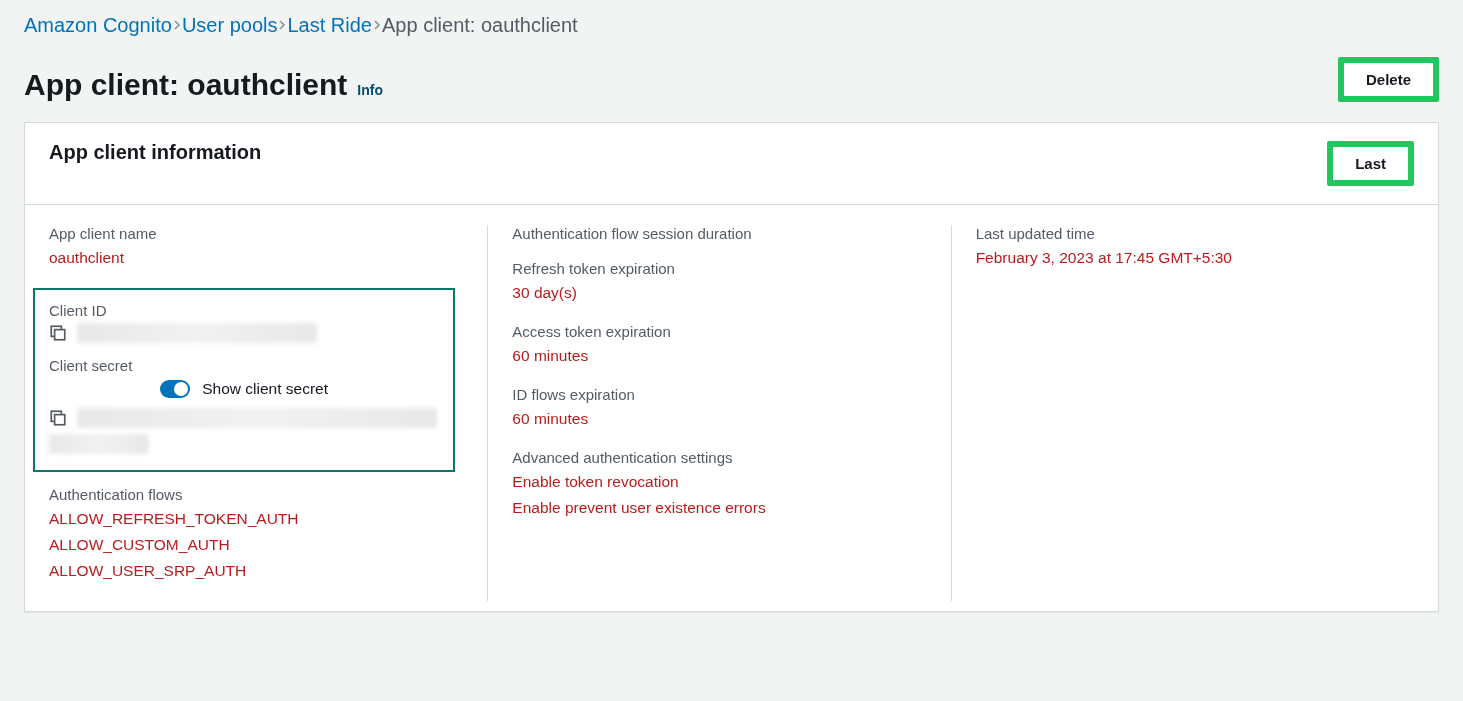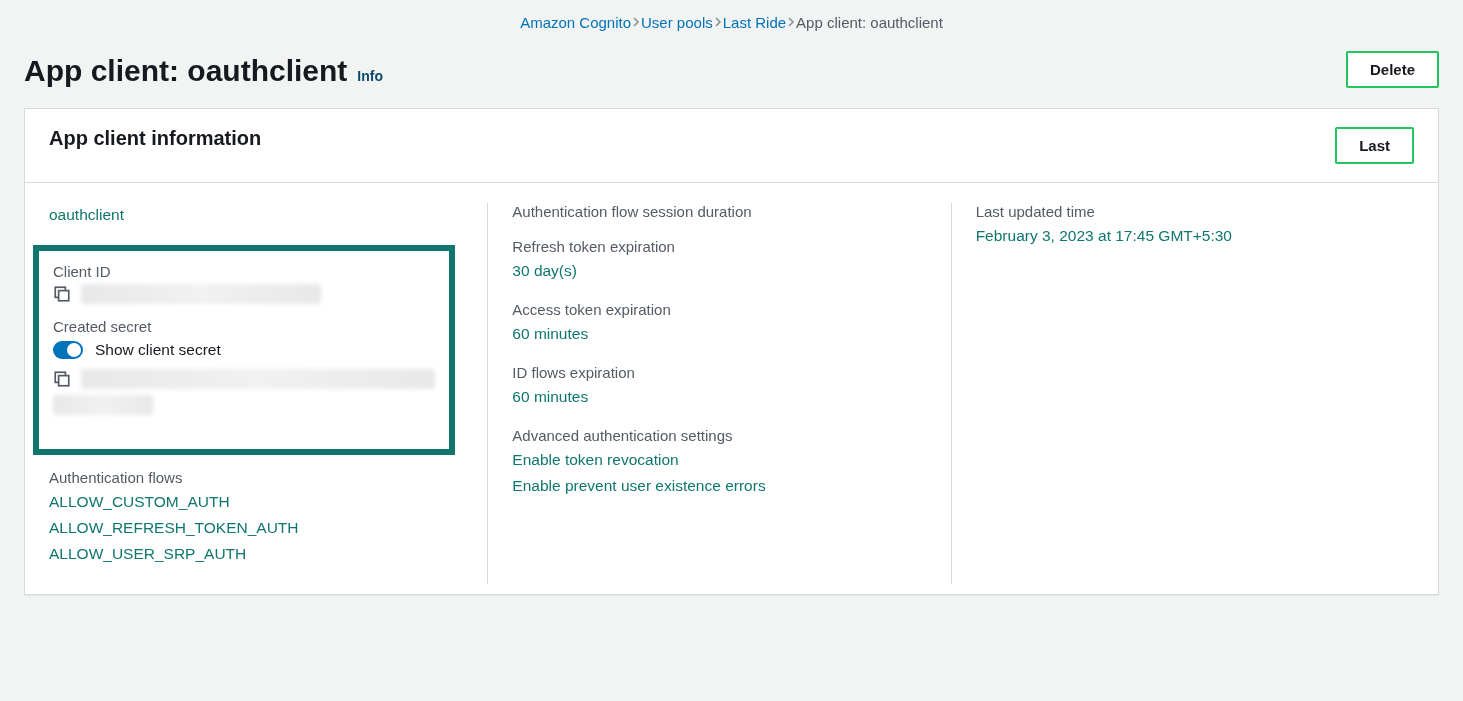--- a/index.html
+++ b/index.html
@@ -7,26 +7,25 @@
     font-family: "Amazon Ember", "Helvetica Neue", Arial, sans-serif;
     background: #f2f3f3;
     color: #16191f;
     padding: 8px 0 20px 0;
   }
   .container {
     padding: 0 24px;
   }
   
   .breadcrumb {
-    font-size: 15px;
+    font-size: 20px;
     padding: 6px 0 16px 0;
     display: flex;
     align-items: center;
     flex-wrap: wrap;
-    justify-content: center;
   }
   .breadcrumb a { color: #0073bb; text-decoration: none; }
   .breadcrumb .sep { color: #879596; font-size: 13px; }
   .breadcrumb .current { color: #545b64; }
 
   
   .page-header {
     display: flex;
     align-items: flex-end;
     justify-content: space-between;
@@ -41,21 +40,21 @@
     gap: 10px;
   }
   .info-link {
     font-size: 14px;
     font-weight: 700;
     color: #0c4a6e;
     text-decoration: none;
   }
   .btn {
     background: #fff;
-    border: 2px solid #22c55e;
+    border: 6px solid #22c55e;
     border-radius: 2px;
     padding: 8px 22px;
     font-size: 15px;
     font-weight: 700;
     color: #16191f;
     cursor: pointer;
   }
 
   
   .panel {
@@ -87,28 +86,28 @@
     padding-left: 24px;
   }
   .field { margin-bottom: 18px; }
   .field-label {
     font-size: 15px;
     color: #545b64;
     margin-bottom: 4px;
   }
   .field-value {
     font-size: 15.5px;
-    color: #0f766e;
+    color: #b91c1c;
     line-height: 1.55;
   }
   .flows .field-value div { margin-bottom: 2px; }
 
   .highlight-box {
-    border: 6px solid #0f766e;
-    padding: 12px 14px 30px 14px;
+    border: 2px solid #0f766e;
+    padding: 12px 14px 12px 14px;
     margin: 0 0 14px -16px;
     width: calc(100% + 8px);
   }
   .highlight-box .field { margin-bottom: 14px; }
   .highlight-box .field:last-child { margin-bottom: 0; }
 
   .copy-row {
     display: flex;
     align-items: center;
     gap: 10px;
@@ -129,20 +128,21 @@
   }
   .blur-long { width: 240px; }
   .blur-xl { width: 360px; }
   .blur-sm { width: 100px; margin-top:6px; }
 
   .toggle-row {
     display: flex;
     align-items: center;
     gap: 12px;
     margin: 6px 0 10px 0;
+    justify-content: center;
   }
   .toggle {
     width: 30px; height: 18px;
     border-radius: 9px;
     background: #0073bb;
     position: relative;
     cursor: pointer;
   }
   .toggle::after {
     content: "";
@@ -192,61 +192,62 @@
   <section class="panel">
     <div class="panel-header">
       <h2 class="panel-title">App client information</h2>
       <button class="btn">Last</button>
     </div>
 
     <div class="panel-body">
 
       <div class="col">
         <div class="field">
+          <div class="field-label">App client name</div>
           <div class="field-value">oauthclient</div>
         </div>
 
         <div class="highlight-box">
           <div class="field">
             <div class="field-label">Client ID</div>
             <div class="copy-row">
               <span class="copy-icon">
                 <svg viewBox="0 0 16 16" width="18" height="18">
                     <rect x="2" y="2" width="9" height="9" fill="none" stroke="#545b64" stroke-width="1.5"></rect>
                     <rect x="5" y="5" width="9" height="9" fill="#fff" stroke="#545b64" stroke-width="1.5"></rect>
                   </svg>
               </span>
               <span class="blur-block blur-long"></span>
             </div>
           </div>
 
           <div class="field">
-            <div class="field-label">Created secret</div>
+            <div class="field-label">Client secret</div>
             <div class="toggle-row">
               <div class="toggle"></div>
               <span class="toggle-label">Show client secret</span>
             </div>
             <div class="copy-row">
               <span class="copy-icon">
                 <svg viewBox="0 0 16 16" width="18" height="18">
                     <rect x="2" y="2" width="9" height="9" fill="none" stroke="#545b64" stroke-width="1.5"></rect>
                     <rect x="5" y="5" width="9" height="9" fill="#fff" stroke="#545b64" stroke-width="1.5"></rect>
                   </svg>
               </span>
               <span class="blur-block blur-xl"></span>
             </div>
             <span class="blur-block blur-sm"></span>
           </div>
         </div>
 
         <div class="field flows">
           <div class="field-label">Authentication flows</div>
           <div class="field-value">
+            <div>ALLOW_REFRESH_TOKEN_AUTH</div>
             <div>ALLOW_CUSTOM_AUTH</div>
-            <div>ALLOW_REFRESH_TOKEN_AUTH</div>
             <div>ALLOW_USER_SRP_AUTH</div>
           </div>
         </div>
       </div>
 
       <div class="col">
         <div class="field">
           <div class="field-label">Authentication flow session duration</div>
         </div>
         <div class="field">

